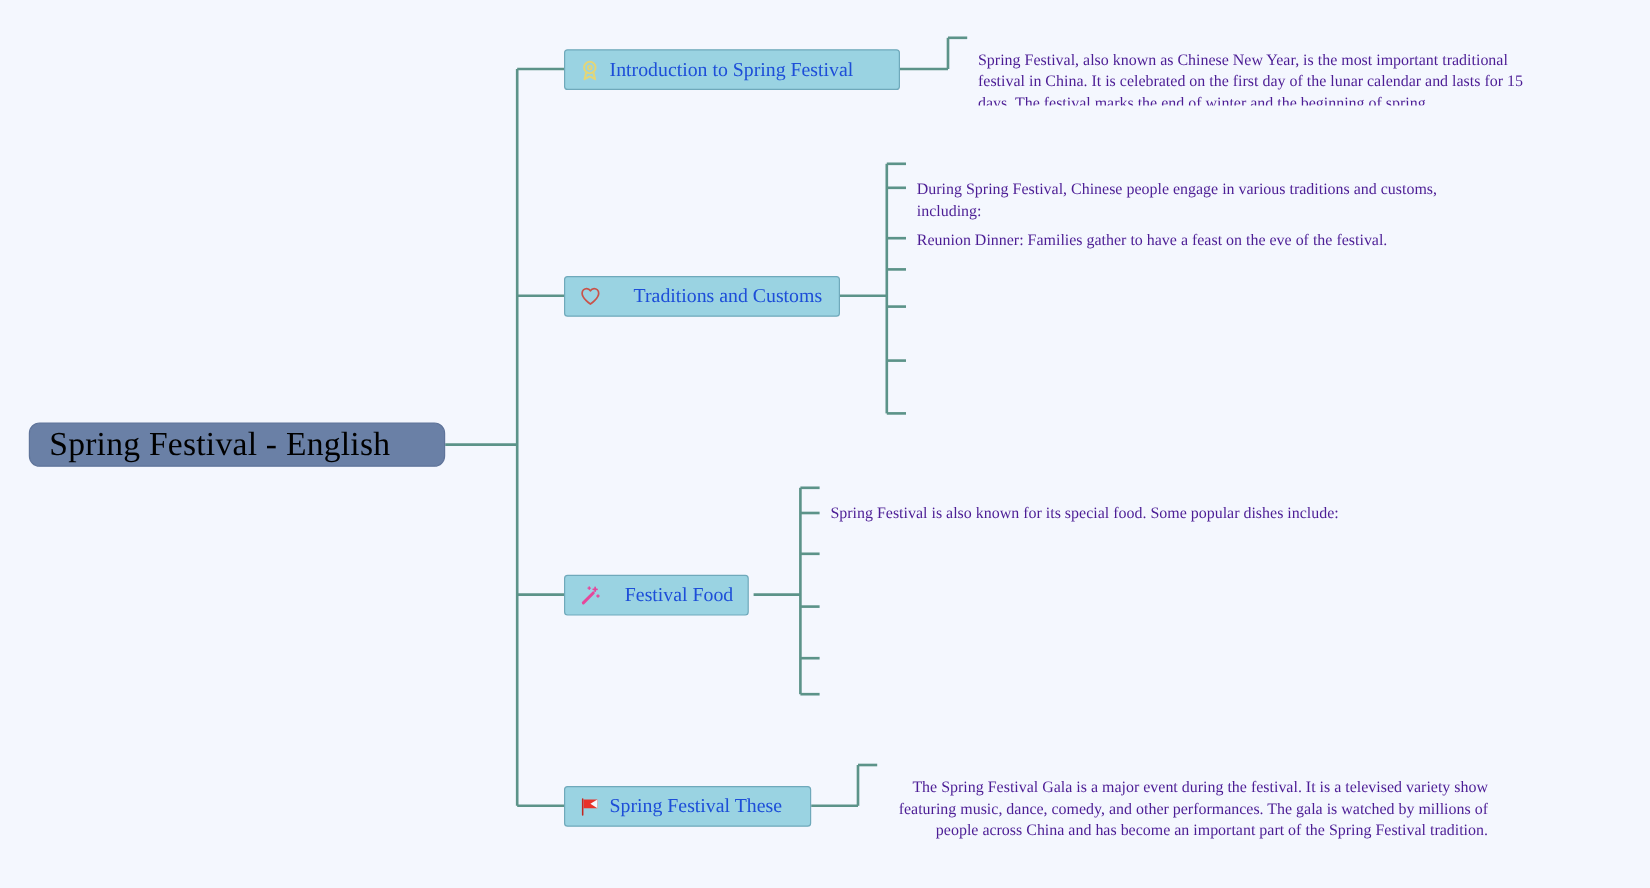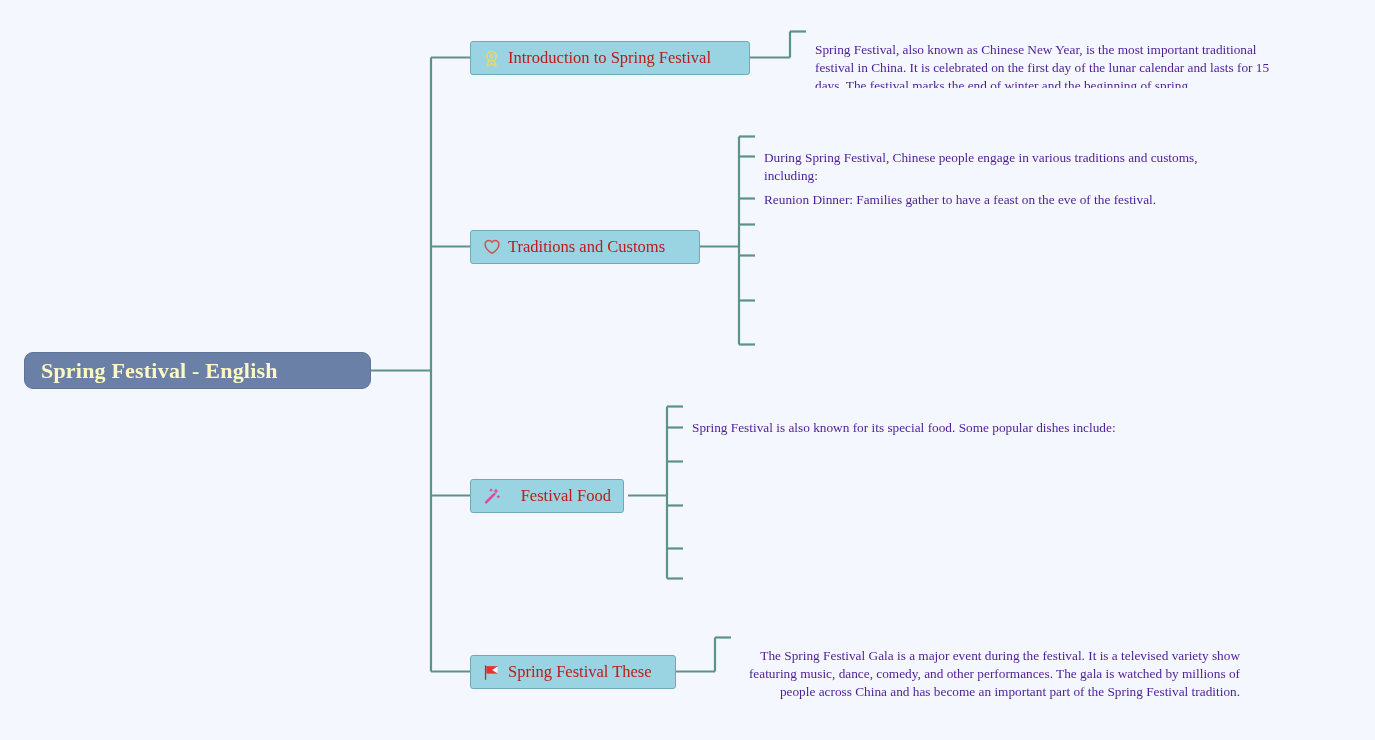--- a/index.html
+++ b/index.html
@@ -36,42 +36,42 @@
     height: 37px;
     box-sizing: border-box;
     background: #6a80a6;
     border: 1px solid #5f749a;
     border-radius: 9px;
     display: flex;
     align-items: center;
     padding-left: 16px;
   }
   .root-label {
-    font-size: 22px;
-    font-weight: bold;
-    color: #fef9c3;
+    font-size: 28px;
+    font-weight: normal;
+    color: #000000;
     letter-spacing: .2px;
     white-space: nowrap;
   }
 
   
   .branch-node {
     position: absolute;
     box-sizing: border-box;
     background: #9ad3e2;
     border: 1px solid #6fa9bb;
     border-radius: 3px;
     height: 34px;
     display: flex;
     align-items: center;
     padding: 0 12px 0 11px;
   }
   .branch-label {
     font-size: 16.5px;
-    color: #b91c1c;
+    color: #1d4ed8;
     white-space: nowrap;
   }
   .branch-icon {
     width: 19px;
     height: 19px;
     margin-right: 7px;
     flex: 0 0 auto;
     display: flex;
     align-items: center;
     justify-content: center;
@@ -148,21 +148,21 @@
         <path d="M8.3,14.2 L6.4,21.5 L12,18.6 L17.6,21.5 L15.7,14.2" fill="none" stroke="#e3d678" stroke-width="2.1" stroke-linejoin="round"></path>
       </svg>
     </span>
     <span class="branch-label">Introduction to Spring Festival</span>
   </div>
 
   <div class="leaf-text leaf-clip" style="left:815px; top:41px; width:480px; height:47px;">
     <span>Spring Festival, also known as Chinese New Year, is the most important traditional festival in China. It is celebrated on the first day of the lunar calendar and lasts for 15 days. The festival marks the end of winter and the beginning of spring.</span>
   </div>
 
-  <div class="branch-node" style="left:470px; top:230px; width:230px;">
+  <div class="branch-node" style="left:470px; top:230px; width:230px;gap:20px;">
     <span class="branch-icon">
       <svg width="18" height="18" viewBox="0 0 24 24">
         <path d="M12,20.5 C12,20.5 2.8,14.6 2.8,8.6 C2.8,5.4 5.2,3.3 7.9,3.3
                  C9.8,3.3 11.2,4.4 12,5.7 C12.8,4.4 14.2,3.3 16.1,3.3
                  C18.8,3.3 21.2,5.4 21.2,8.6 C21.2,14.6 12,20.5 12,20.5 Z" fill="none" stroke="#c9534a" stroke-width="1.9" stroke-linejoin="round"></path>
       </svg>
     </span>
     <span class="branch-label">Traditions and Customs</span>
   </div>
 

